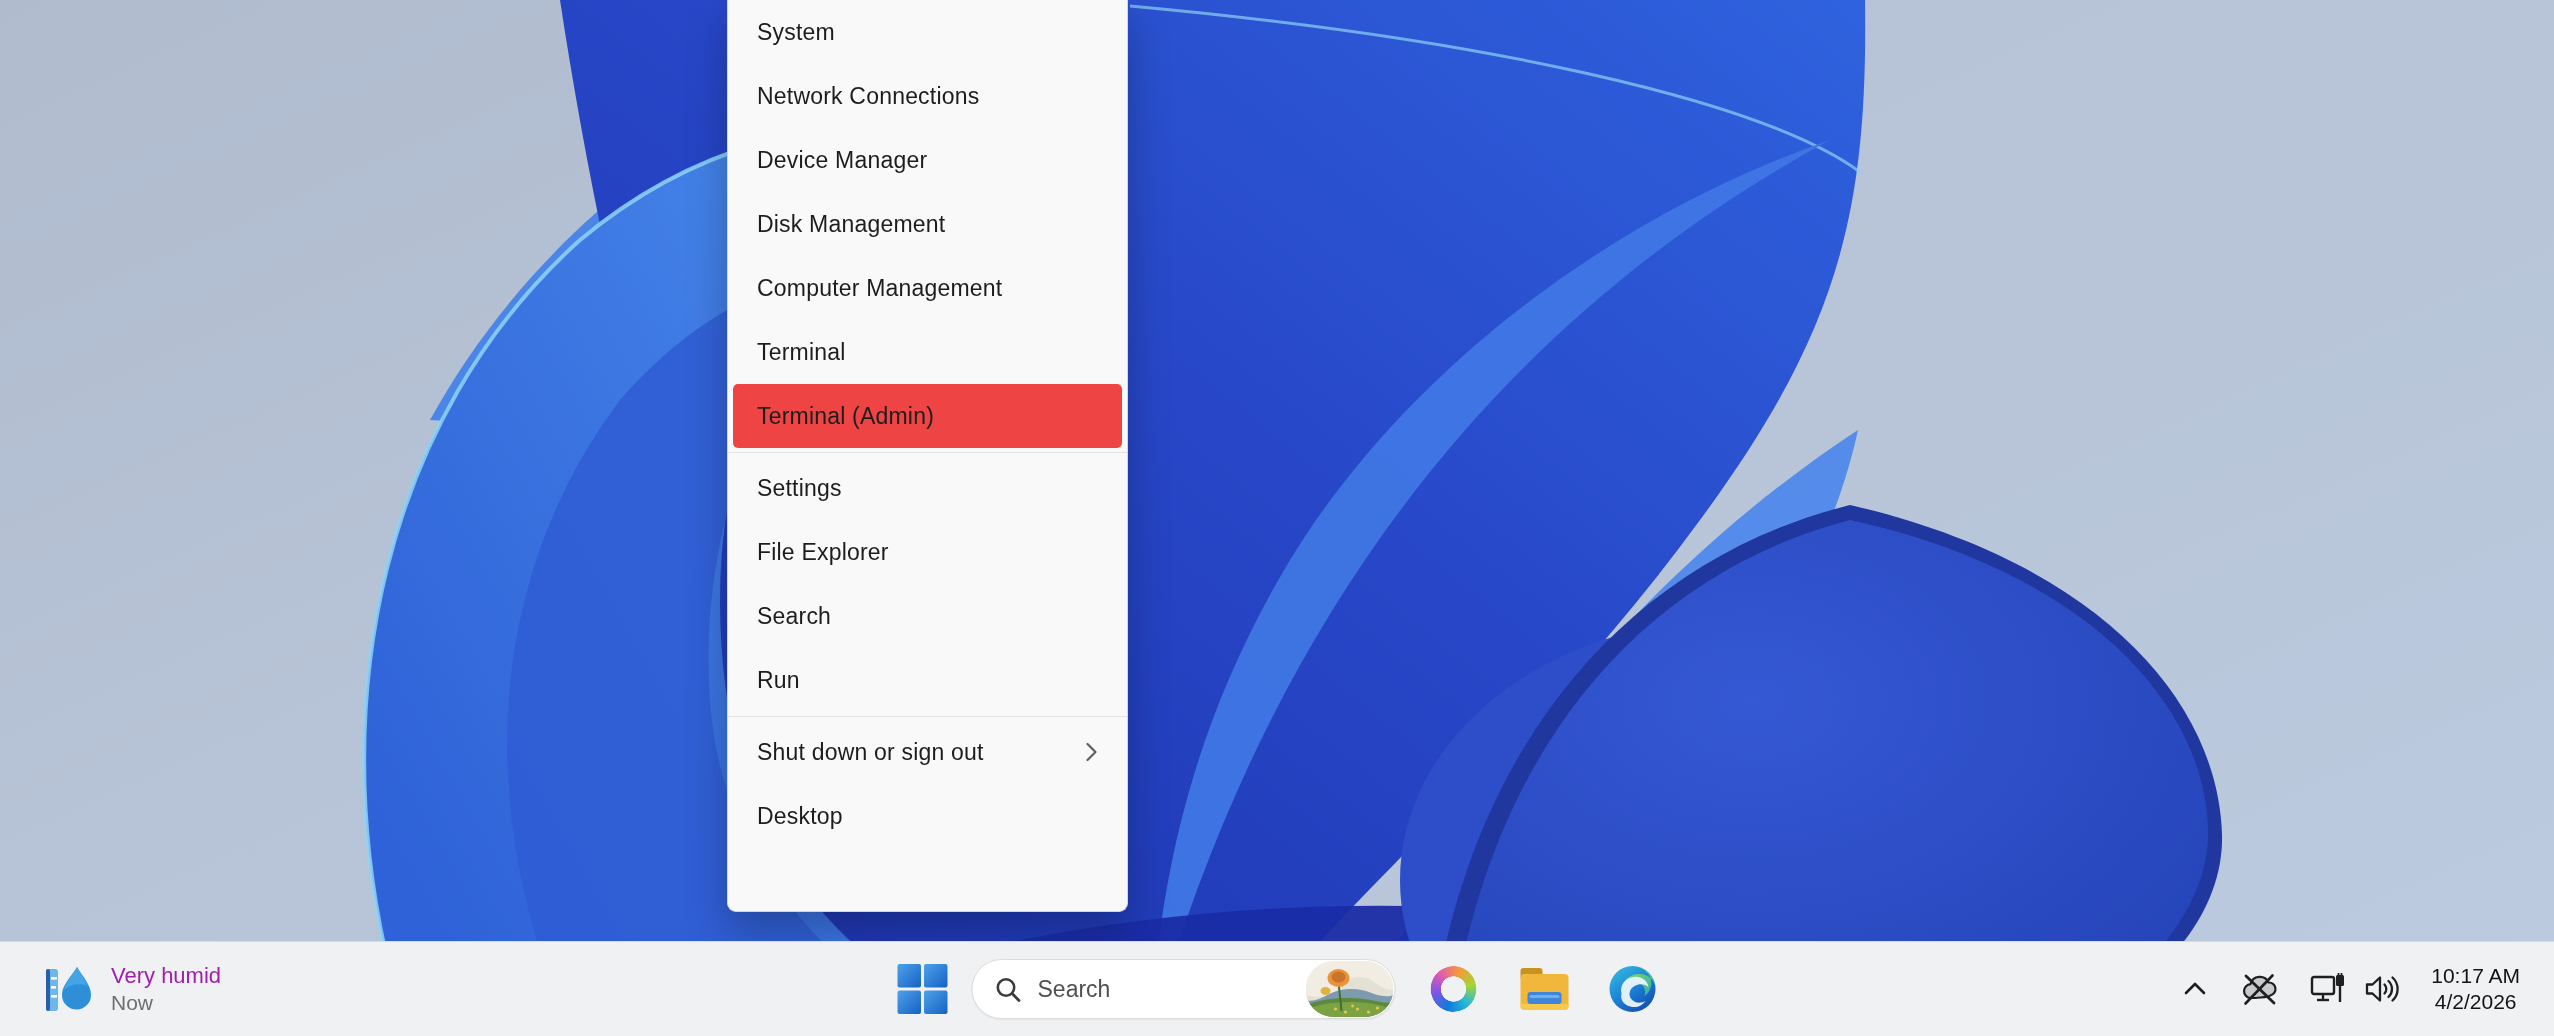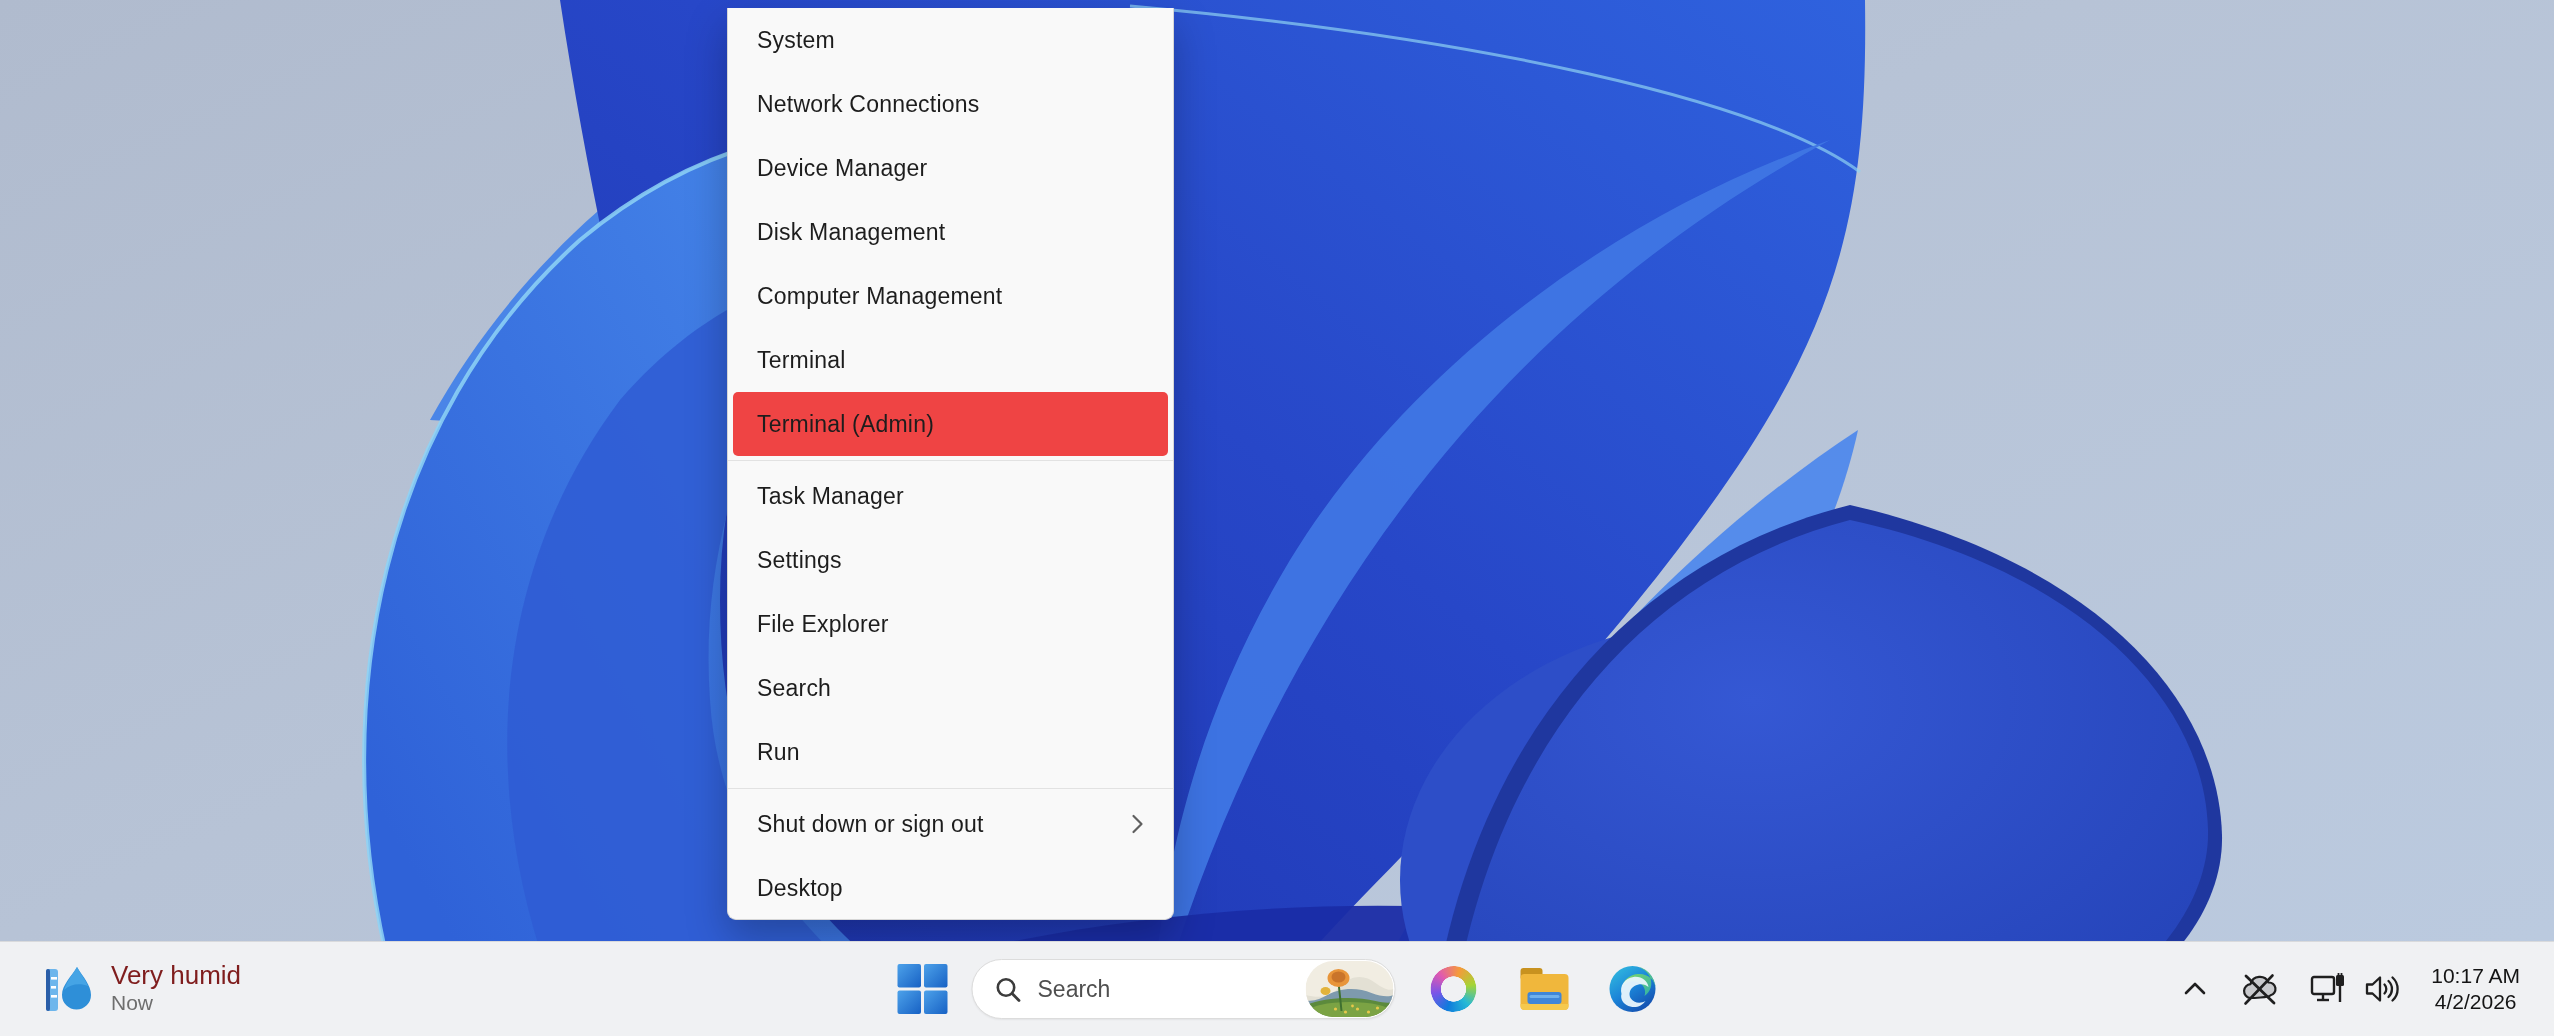--- a/index.html
+++ b/index.html
@@ -6,29 +6,28 @@
   body{
     width:2554px;height:1036px;overflow:hidden;
     font-family:"Liberation Sans", sans-serif;
     -webkit-font-smoothing:antialiased;
   }
   .desktop{position:relative;width:2554px;height:1036px;overflow:hidden;background:#b6c2d5;}
   .wallpaper{position:absolute;left:0;top:0;width:2554px;height:1036px;display:block;}
 
   
   .winx-menu{
-    position:absolute;left:727px;top:0;width:447px;height:912px;
+    position:absolute;left:727px;top:0;width:401px;height:912px;
     background:#f9f9f9;
     border:1px solid #d6d6d6;border-top:none;
     border-radius:0 0 9px 9px;
     box-shadow:0 18px 40px rgba(0,0,0,.25);
     box-sizing:border-box;
     display:flex;flex-direction:column;
     z-index:5;
-    margin-top:8px;
   }
   .menu-item{
     flex:0 0 64px;height:64px;margin:0 5px;border-radius:5px;
     display:flex;align-items:center;padding:0 24px;box-sizing:border-box;
     font-size:23px;color:#1d1d1d;letter-spacing:.2px;cursor:default;
   }
   .menu-item.highlighted{background:#ef4444;}
   .menu-sep{flex:0 0 8px;display:flex;align-items:center;}
   .sep-line{width:100%;height:1px;background:#e2e2e2;}
   .submenu-chevron{margin-left:auto;flex:0 0 auto;}
@@ -37,21 +36,21 @@
   .taskbar{
     position:absolute;left:0;bottom:0;width:2554px;height:95px;
     background:#f0f1f3;border-top:1px solid #d9dadc;box-sizing:border-box;
     z-index:6;
   }
   .weather-widget{
     position:absolute;left:30px;top:0;height:100%;
     display:flex;align-items:center;gap:15px;padding:0 10px;cursor:default;
   }
   .weather-texts{display:flex;flex-direction:column;justify-content:center;line-height:27px;}
-  .weather-condition{font-size:26px;color:#7f1d1d;}
+  .weather-condition{font-size:22px;color:#a21caf;}
   .weather-time{font-size:21px;color:#6e6e6e;}
 
   .taskbar-center{
     position:absolute;left:50%;top:0;height:100%;transform:translateX(-50%);
     display:flex;align-items:center;
   }
   .tb-btn{display:flex;align-items:center;justify-content:center;cursor:pointer;}
   .start-button{margin-right:23px;}
   .search-box{
     width:424px;height:60px;border-radius:30px;background:#ffffff;
@@ -152,23 +151,20 @@
       <div class="menu-item">
         <span>Terminal</span>
       </div>
       <div class="menu-item highlighted">
         <span>Terminal (Admin)</span>
       </div>
       <div class="menu-sep">
         <div class="sep-line"></div>
       </div>
       <div class="menu-item">
-        <span>Task Manager</span>
-      </div>
-      <div class="menu-item">
         <span>Settings</span>
       </div>
       <div class="menu-item">
         <span>File Explorer</span>
       </div>
       <div class="menu-item">
         <span>Search</span>
       </div>
       <div class="menu-item">
         <span>Run</span>

